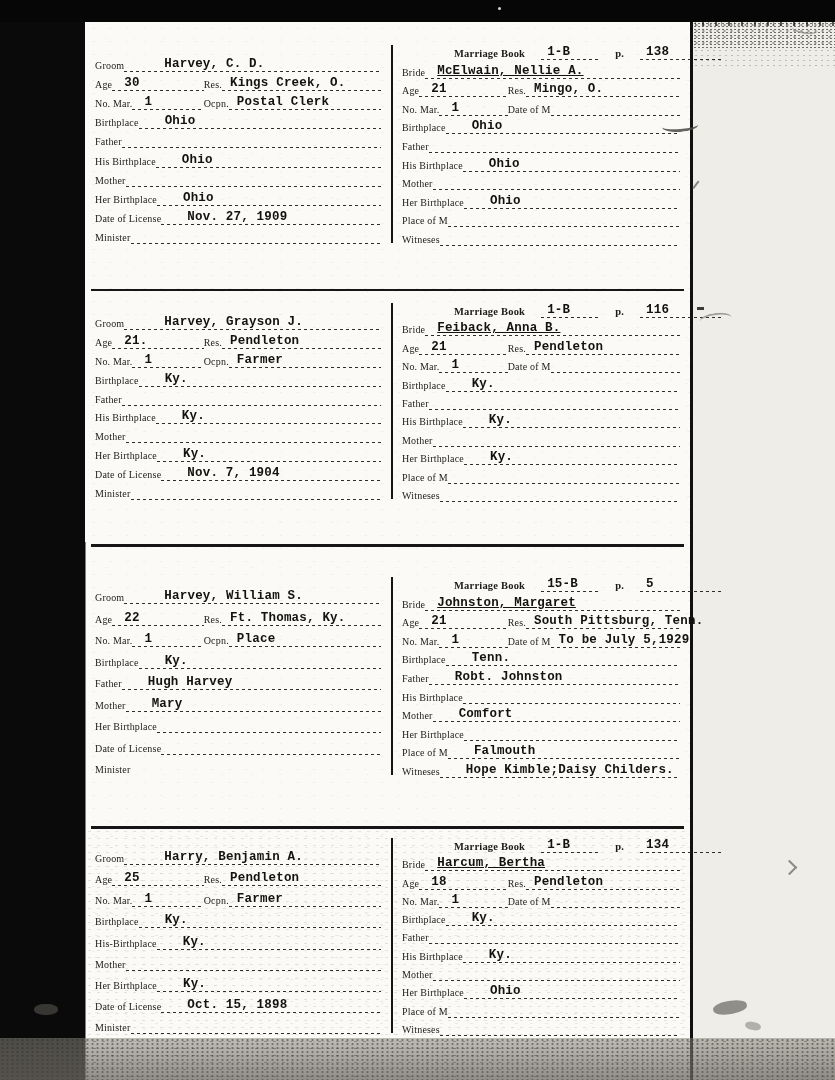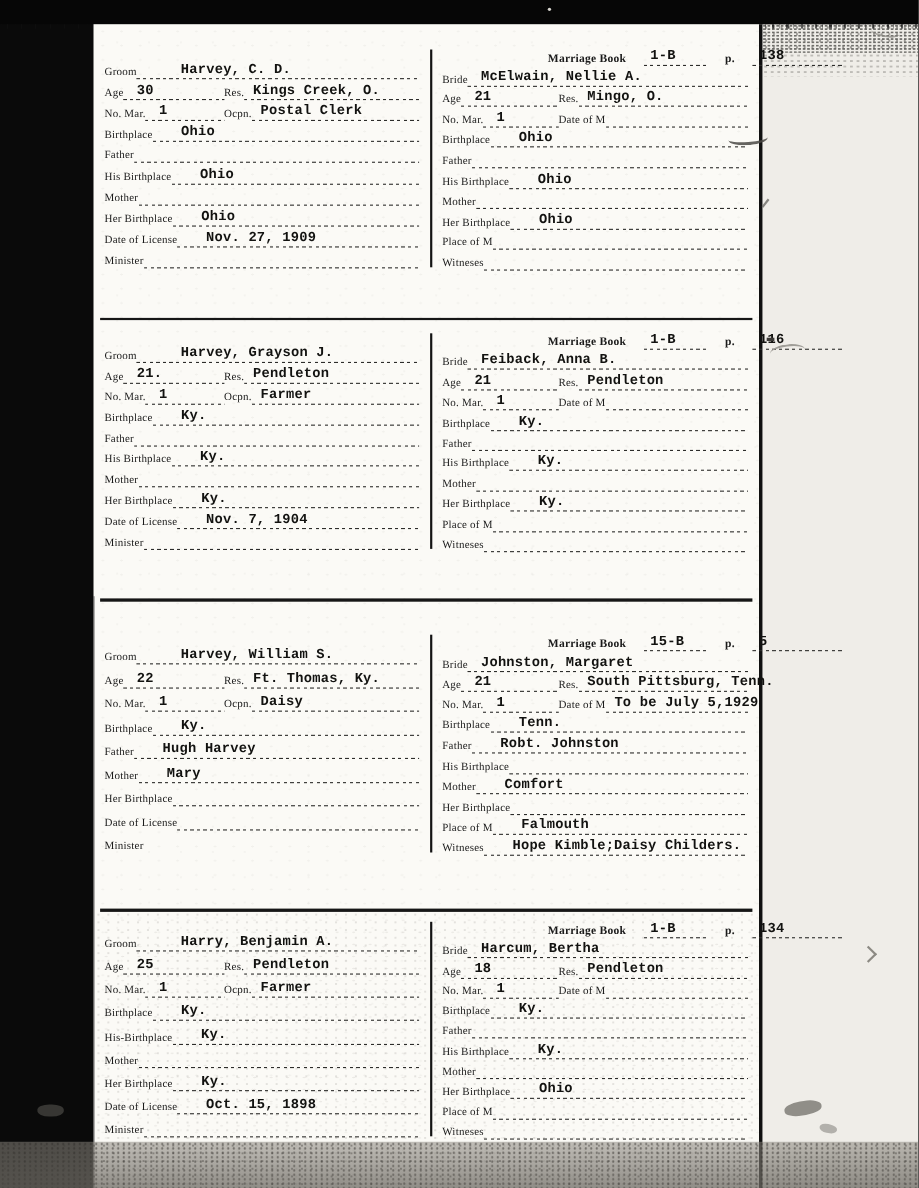--- a/index.html
+++ b/index.html
@@ -42,22 +42,22 @@
   .lbl{flex:none;font-size:10px;line-height:11px;color:#1b1b1b;letter-spacing:.2px;padding-bottom:1px;white-space:nowrap;}
   .slot{flex:1;min-width:8px;padding-bottom:1px;
         background-image:repeating-linear-gradient(90deg,#2d2d2b 0 3px,transparent 3px 6px);
         background-size:100% 1px;background-repeat:no-repeat;background-position:0 100%;}
   .val{display:inline-block;font-family:"Liberation Mono","DejaVu Sans Mono",monospace;
        font-weight:700;font-size:12.5px;line-height:13px;color:#121210;letter-spacing:.2px;white-space:nowrap;}
   .single .val{margin-left:26px;}
   .multi .seg1 .val{margin-left:12px;}
   .multi .seg2 .val{margin-left:8px;}
   .col-left .r0 .val{margin-left:40px;}
-  .col-right .r0 .val{margin-left:12px;}
-  .bookrow{display:flex;align-items:flex-end;height:16px;justify-content:space-between;padding-left:96px;gap:16px;}
+  .col-right .r0 .val{margin-left:12px;text-decoration:underline;}
+  .bookrow{display:flex;align-items:flex-end;height:16px;justify-content:center;padding-left:96px;gap:16px;}
   .bookrow .lbl{font-weight:bold;font-size:10.5px;}
   .bookslot{flex:0 0 58px;}
   .pageslot{flex:0 0 84px;}
   .bookrow .val{margin-left:6px;}
   
   .grain-low{position:absolute;left:0;top:806px;width:605px;height:252px;z-index:2;opacity:.6;pointer-events:none;
          background-image:radial-gradient(rgba(70,66,60,.22) 1px,transparent 1.3px),
                           radial-gradient(rgba(70,66,60,.16) 1px,transparent 1.2px);
          background-size:9px 7px,15px 11px;background-position:0 0,4px 3px;}
   
@@ -411,21 +411,21 @@
               <span class="slot"><span class="val">Ft. Thomas, Ky.</span></span>
             </div>
           </div>
           <div class="row r2 multi">
             <div class="seg seg1">
               <span class="lbl">No. Mar.</span>
               <span class="slot"><span class="val">1</span></span>
             </div>
             <div class="seg seg2">
               <span class="lbl">Ocpn.</span>
-              <span class="slot"><span class="val">Daisy</span></span>
+              <span class="slot"><span class="val">Place</span></span>
             </div>
           </div>
           <div class="row r3 single">
             <div class="seg seg1">
               <span class="lbl">Birthplace</span>
               <span class="slot"><span class="val">Ky.</span></span>
             </div>
           </div>
           <div class="row r4 single">
             <div class="seg seg1">

